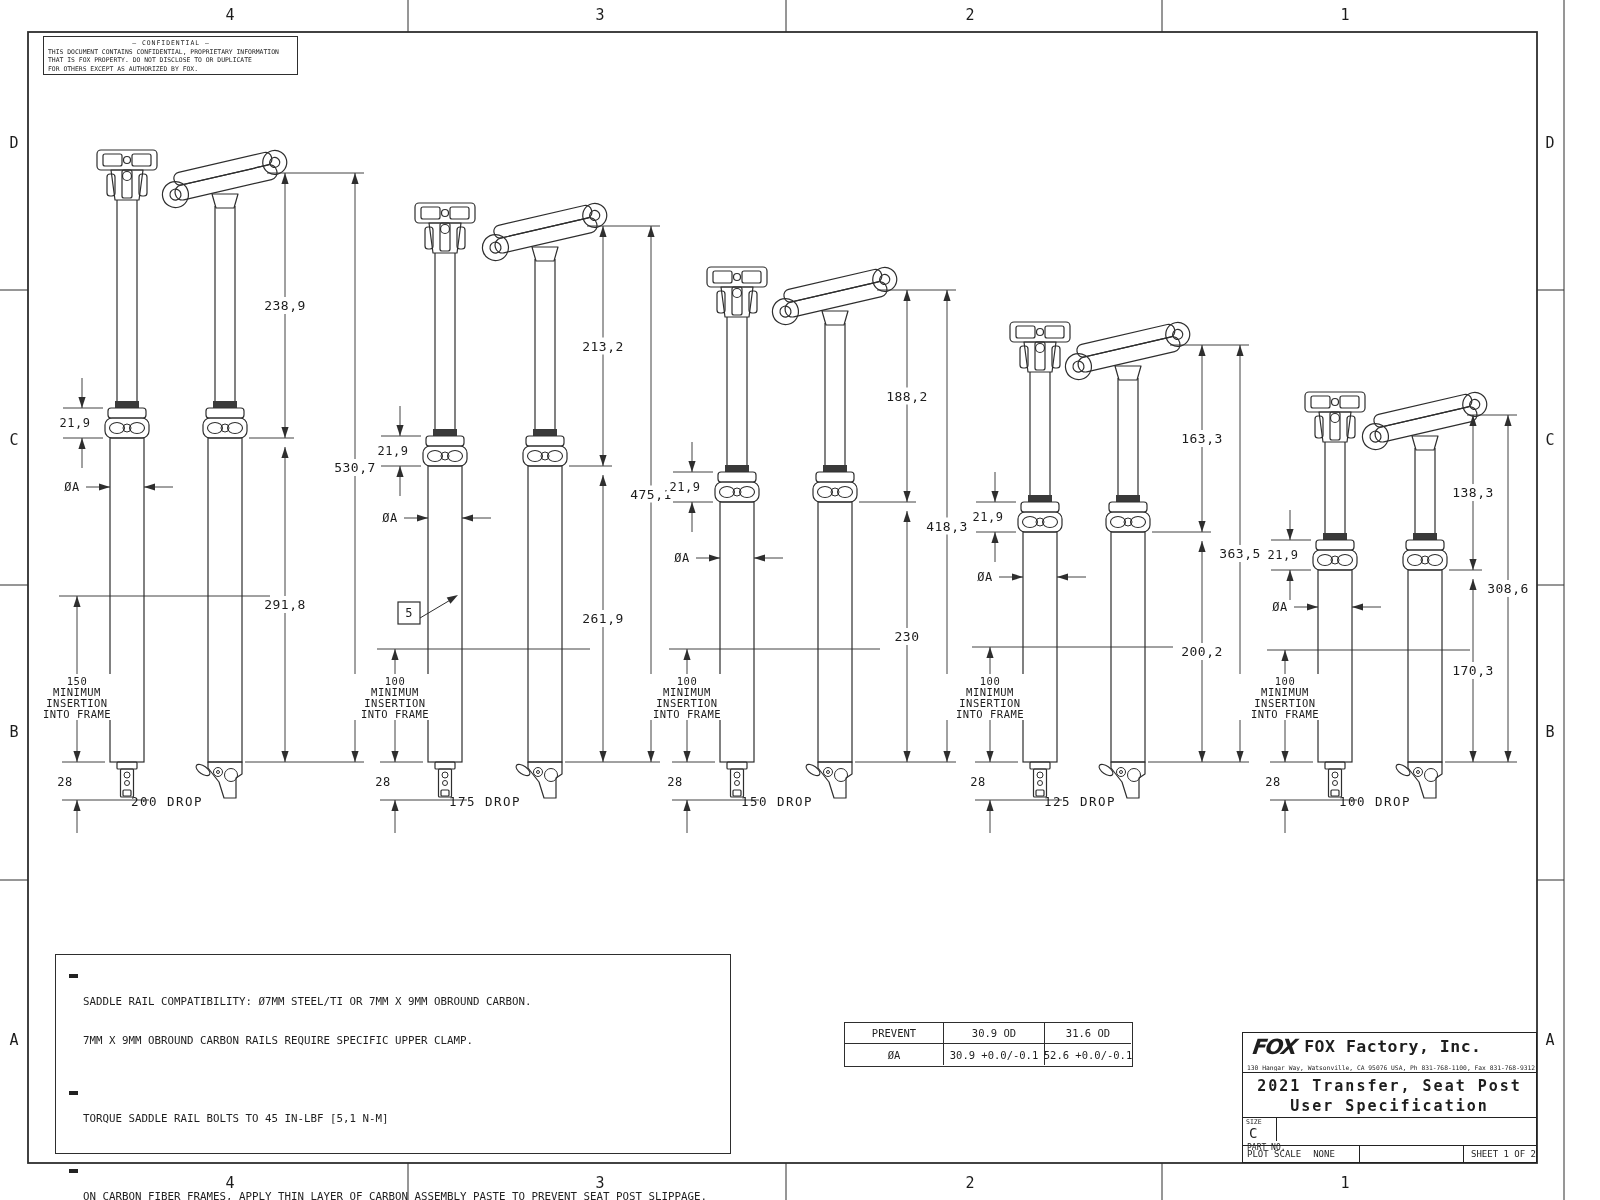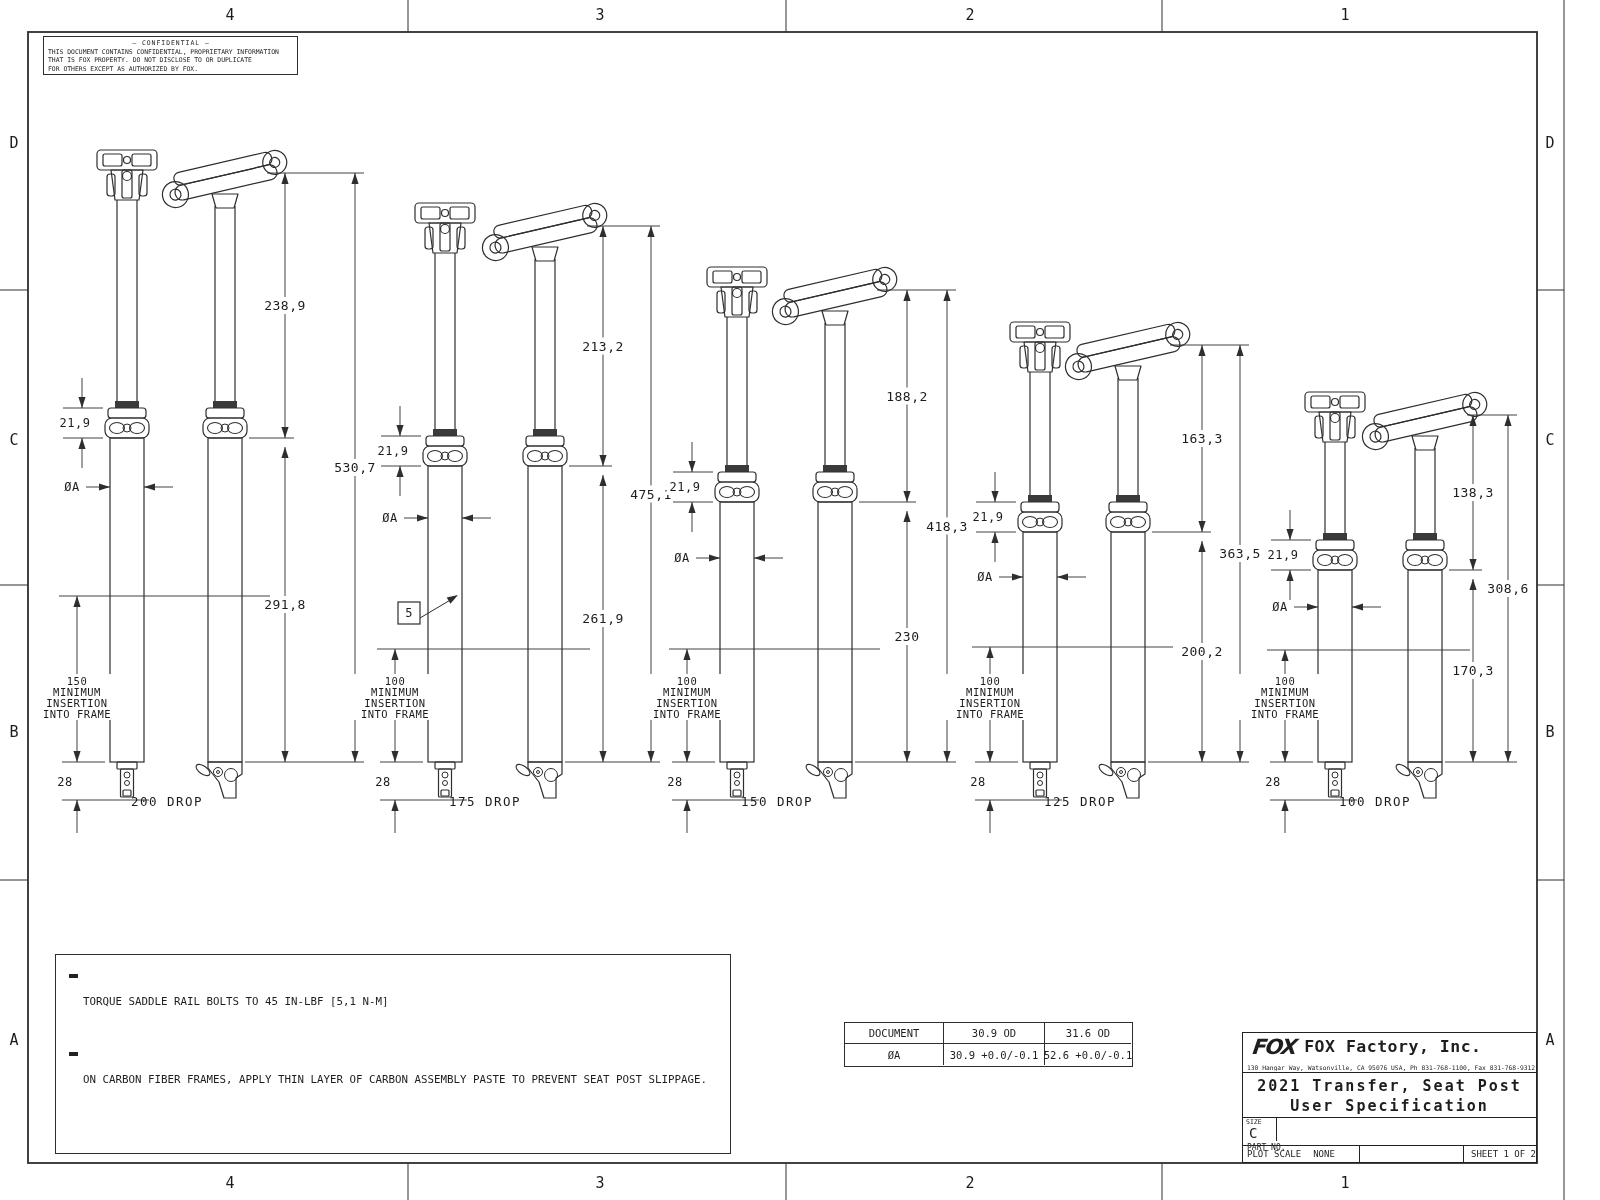--- a/index.html
+++ b/index.html
@@ -602,34 +602,41 @@
     <div class="prop-title">— CONFIDENTIAL —</div>
     <div>THIS DOCUMENT CONTAINS CONFIDENTIAL, PROPRIETARY INFORMATION</div>
     <div>THAT IS FOX PROPERTY.  DO NOT DISCLOSE TO OR DUPLICATE</div>
     <div>FOR OTHERS EXCEPT AS AUTHORIZED BY FOX.</div>
   </div>
 
   <div class="overlay notes-box">
     <div class="note-item">
       <div class="note-bullet"></div>
       <div class="note-lines">
+        <div>SADDLE RAIL COMPATIBILITY: Ø7MM STEEL/TI OR 7MM X 9MM OBROUND CARBON.</div>
+        <div>7MM X 9MM OBROUND CARBON RAILS REQUIRE SPECIFIC UPPER CLAMP.</div>
+      </div>
+    </div>
+    <div class="note-item">
+      <div class="note-bullet"></div>
+      <div class="note-lines">
         <div>TORQUE SADDLE RAIL BOLTS TO 45 IN-LBF [5,1 N-M]</div>
       </div>
     </div>
     <div class="note-item">
       <div class="note-bullet"></div>
       <div class="note-lines">
         <div>ON CARBON FIBER FRAMES, APPLY THIN LAYER OF CARBON ASSEMBLY PASTE TO PREVENT SEAT POST SLIPPAGE.</div>
       </div>
     </div>
 
   </div>
 
   <div class="overlay dia-table">
-    <div class="dia-cell">DOCUMENT</div>
+    <div class="dia-cell">PREVENT</div>
     <div class="dia-cell">30.9 OD</div>
     <div class="dia-cell last-col">31.6 OD</div>
     <div class="dia-cell last-row">ØA</div>
     <div class="dia-cell last-row">30.9 +0.0/-0.1</div>
     <div class="dia-cell last-col last-row">52.6 +0.0/-0.1</div>
   </div>
 
   <div class="overlay title-block">
     <div class="tb-r1">
       <span class="fox-logo">FOX</span>

